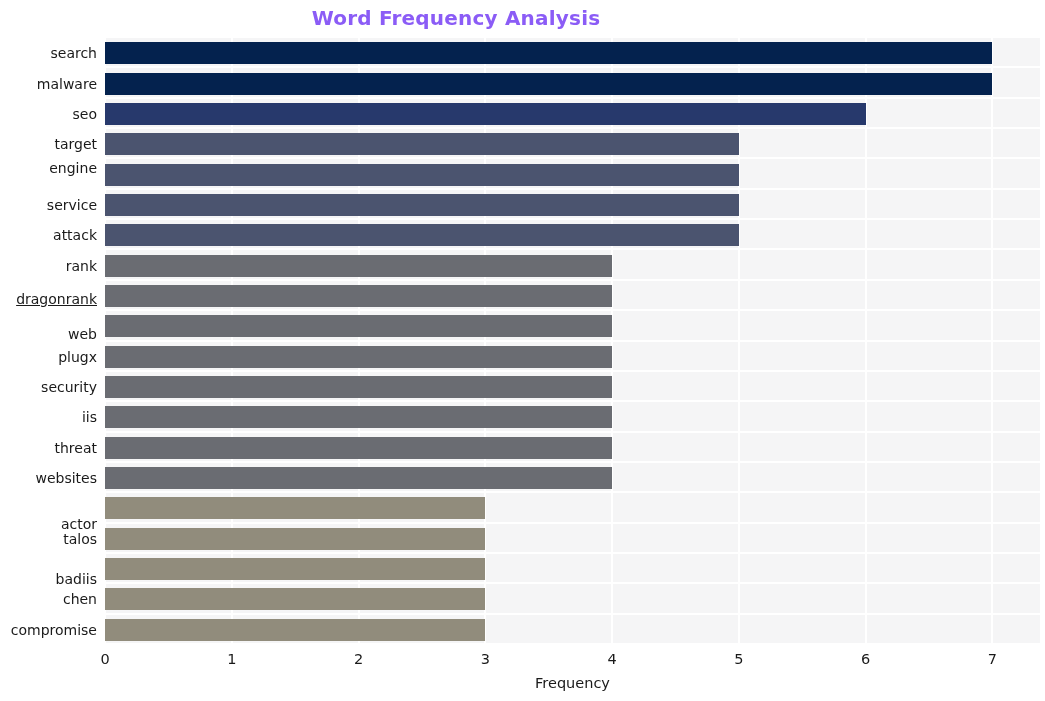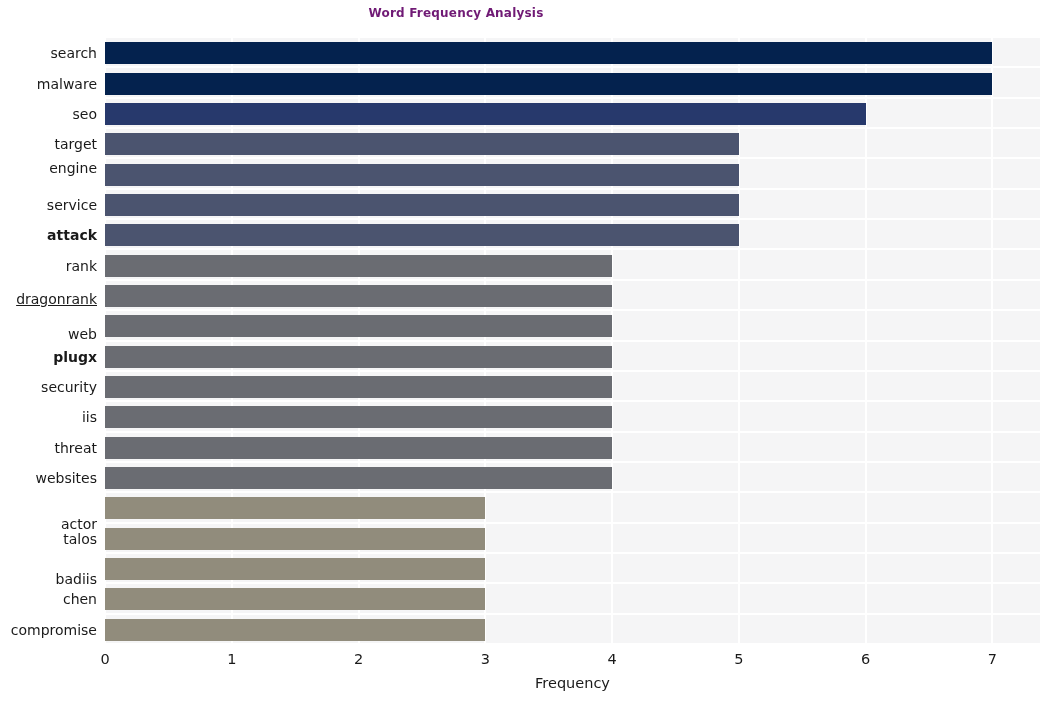--- a/index.html
+++ b/index.html
@@ -21,23 +21,23 @@
     height: 701px;
     background: #ffffff;
   }
 
   #chart-title {
     position: absolute;
     left: 0;
     top: 6px;
     width: 912px;
     text-align: center;
-    font-size: 12px;
+    font-size: 20px;
     font-weight: bold;
-    color: #701a75;
+    color: #8b5cf6;
     letter-spacing: 0.2px;
   }
 
   
   #plot-area {
     position: absolute;
     left: 105px;
     top: 38px;
     width: 935px;
     height: 607px;
@@ -170,25 +170,25 @@
       <div class="bar" title="compromise: 3" style="top: 580.825px; width: 380.339px; background: rgb(145, 140, 124);"></div>
     </div>
 
   <div id="y-axis">
       <div class="y-tick-label" style="top: 8.175px;">search</div>
       <div class="y-tick-label" style="top: 38.525px;">malware</div>
       <div class="y-tick-label" style="top: 68.875px;">seo</div>
       <div class="y-tick-label" style="top: 99.225px; margin-left: 8px;">target</div>
       <div class="y-tick-label" style="top: 123px;">engine</div>
       <div class="y-tick-label" style="top: 159.925px;">service</div>
-      <div class="y-tick-label" style="top: 190.275px; font-weight: bold;">attack</div>
+      <div class="y-tick-label" style="top: 190.275px;">attack</div>
       <div class="y-tick-label" style="top: 220.625px;">rank</div>
       <div class="y-tick-label" style="top: 254px; text-decoration: underline;">dragonrank</div>
       <div class="y-tick-label" style="top: 289px;">web</div>
-      <div class="y-tick-label" style="top: 311.675px; font-weight: bold;">plugx</div>
+      <div class="y-tick-label" style="top: 311.675px;">plugx</div>
       <div class="y-tick-label" style="top: 342.025px;">security</div>
       <div class="y-tick-label" style="top: 372.375px;">iis</div>
       <div class="y-tick-label" style="top: 402.725px;">threat</div>
       <div class="y-tick-label" style="top: 433.075px;">websites</div>
       <div class="y-tick-label" style="top: 479px;">actor</div>
       <div class="y-tick-label" style="top: 493.775px;">talos</div>
       <div class="y-tick-label" style="top: 534px;">badiis</div>
       <div class="y-tick-label" style="top: 554.475px;">chen</div>
       <div class="y-tick-label" style="top: 584.825px;">compromise</div>
     </div>

